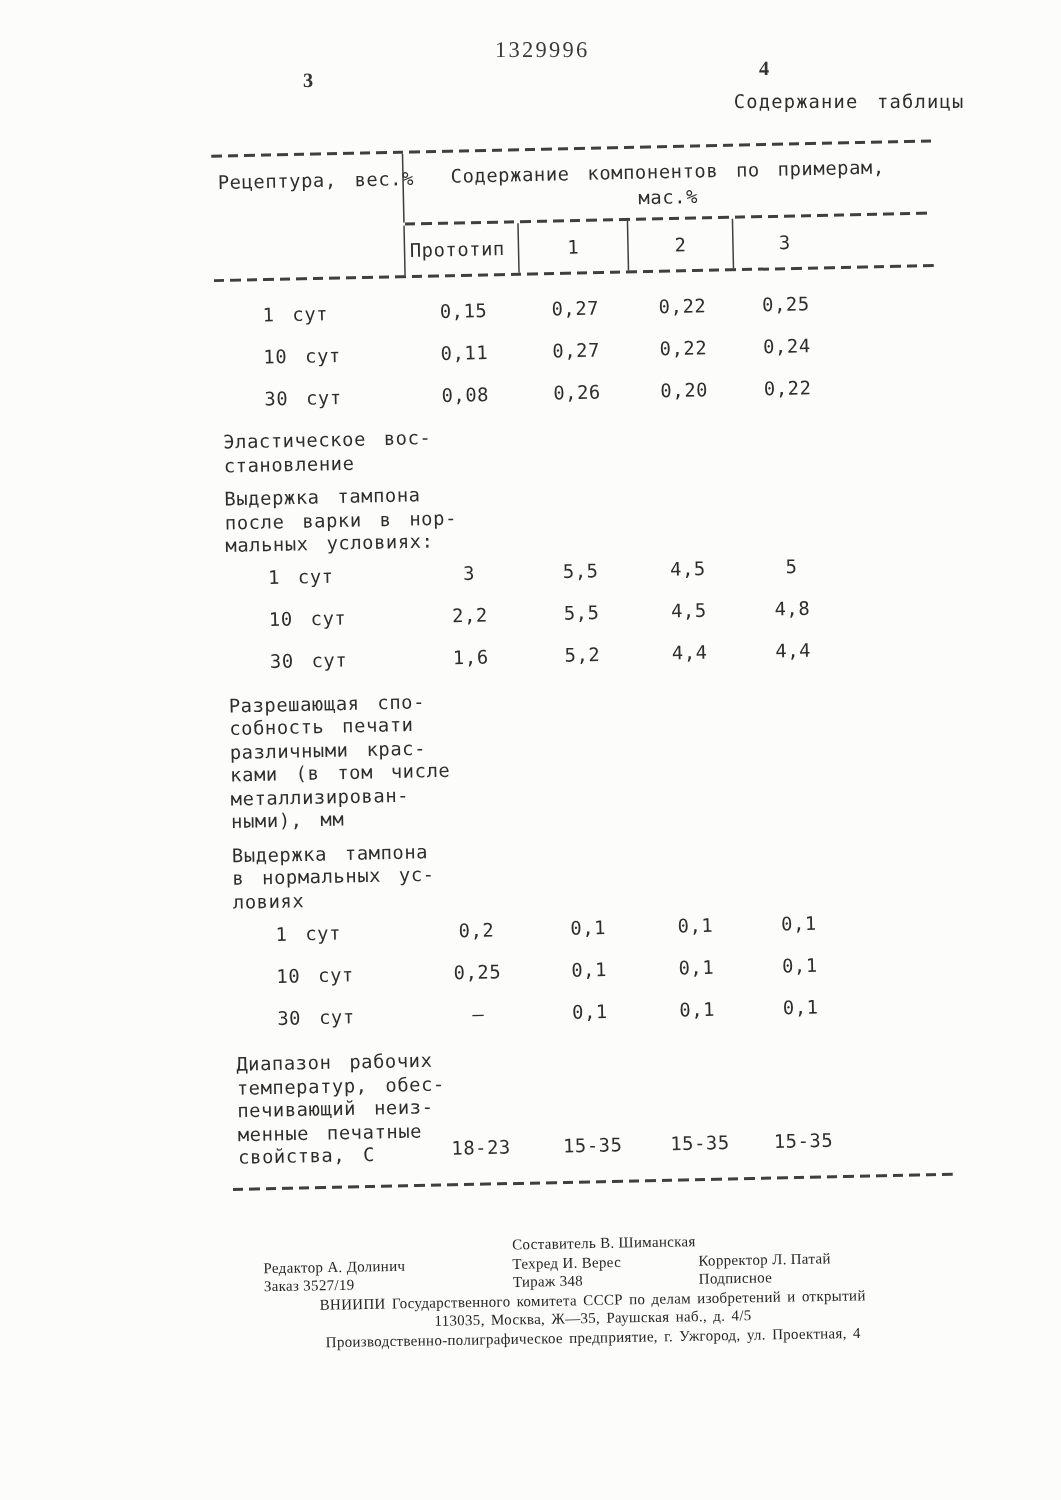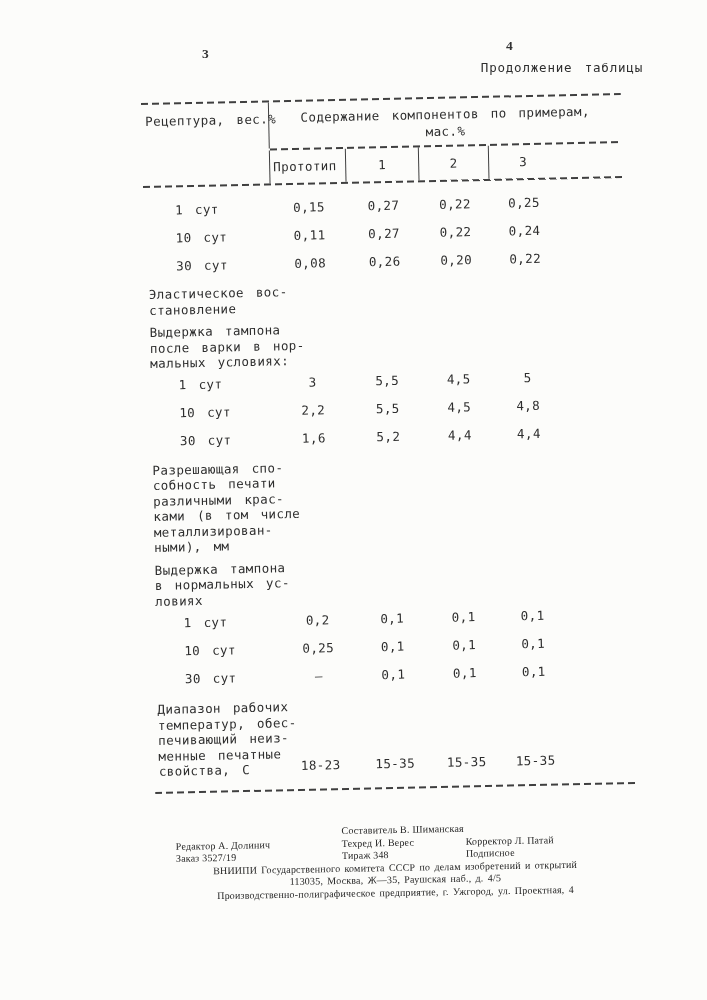--- a/index.html
+++ b/index.html
@@ -84,23 +84,24 @@
   }
   .f-line1 { padding-left: 166px; }
   .f-grid { display: grid; grid-template-columns: 166px 124px 1fr; }
   .f-center { text-align: center; word-spacing: 1.5px; }
 </style>
 </head>
 <body>
 
 <div class="paper">
 
+  <div class="patent-no">1329996</div>
   <div class="pnum pnum-left">3</div>
   <div class="pnum pnum-right">4</div>
-  <div class="continuation">Продолжение таблицы</div>
+  <div class="continuation">Содержание таблицы</div>
 
   <div class="ttable">
     <div class="hline"></div>
 
     <div class="head-r1">
       <div class="cell-label">Рецептура, вес.%</div>
       <div class="cell-right">
         <div>Содержание компонентов по примерам,</div>
         <div>мас.%</div>
       </div>

